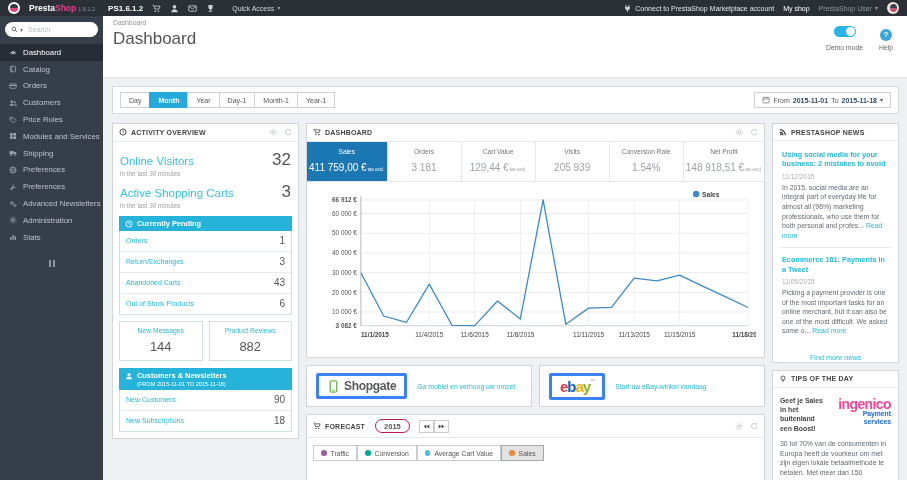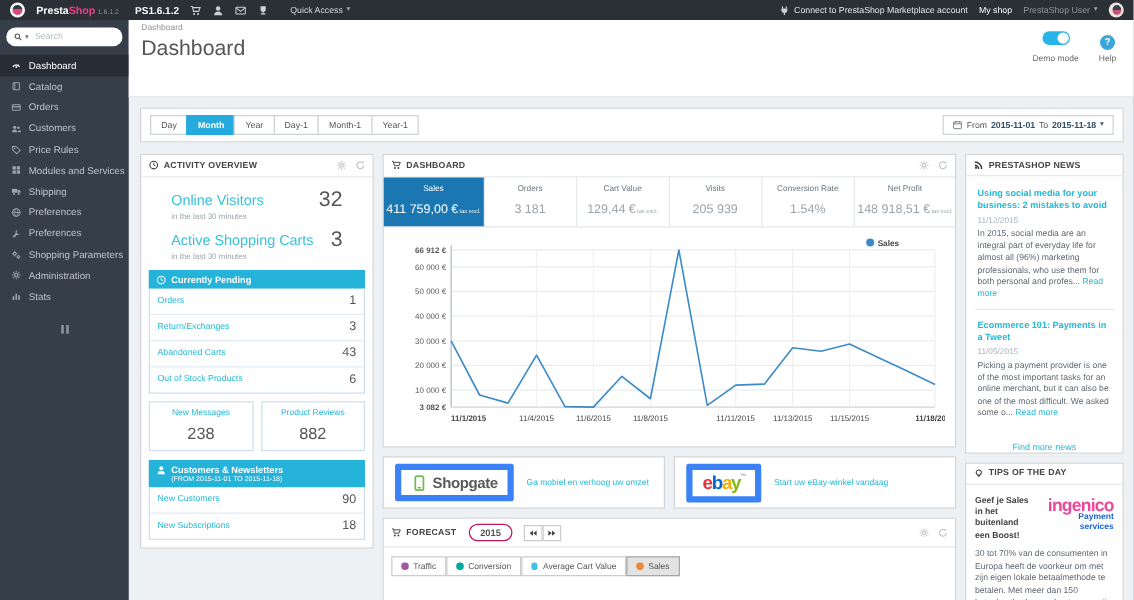--- a/index.html
+++ b/index.html
@@ -71,21 +71,21 @@
   .col-right{width:127px;flex:none}
   .panel{background:#fff;border:1px solid #d2d6da}
   .phead{display:flex;align-items:center;gap:4px;padding:4px 6px;border-bottom:1px solid #e6e9eb}
   .phead .tb-ic{color:#3e3a39;font-size:8px}
   .ph-title{font-size:7px;font-weight:bold;color:#444;letter-spacing:.2px;white-space:nowrap}
   .ph-tools{margin-left:auto;display:flex;gap:6px}
   .ph-tools .tb-ic{color:#c2c7cb;font-size:8.5px;cursor:pointer}
   .pbody{padding:6px}
 
   
-  .bigstat{position:relative;margin:3px 18px 6px}
+  .bigstat{position:relative;margin:3px 1px 6px}
   .bs-label{color:#36c2dd;font-size:11.5px;display:inline-block}
   .bs-value{position:absolute;right:0;top:-1px;font-size:17px;color:#555}
   .bs-sub{font-size:6.4px;color:#9ba4ab;margin-top:1px}
   .bluehead{background:#26b3da;color:#fff;font-size:7.4px;font-weight:bold;padding:3px 6px;display:flex;align-items:flex-start;gap:4px;margin-top:7px}
   .bluehead .tb-ic{color:#fff;font-size:8px;margin-top:1px}
   .bh-sub{font-size:5.6px;font-weight:normal;margin-top:1px}
   .rowbox{border:1px solid #cfe0ea;border-top:0;background:#fff}
   .trow{display:flex;justify-content:space-between;align-items:center;padding:4.5px 6px;border-bottom:1px solid #e2edf3}
   .trow:last-child{border-bottom:0}
   .tlabel{color:#25b9d7;font-size:7px}
@@ -103,21 +103,21 @@
   .kv{font-size:10px;color:#9aa3aa;white-space:nowrap}
   .ks{font-size:4.6px;margin-left:1px}
   .kpi.active{background:#1b77b2}
   .kpi.active .kl,.kpi.active .kv{color:#fff}
   .chartwrap{padding:4px 8px 2px}
   .chart{display:block;width:100%}
 
   
   .ads{display:flex;gap:7px;margin-top:7px}
   .ad{flex:1;background:#fff;border:1px solid #d0d4d8;height:42px;display:flex;align-items:center;padding:0 9px;gap:10px}
-  .adlogo{border:5px solid #3b82f6;border-radius:2px;padding:3px 8px;display:flex;align-items:center;gap:4px;background:#fff;cursor:pointer}
+  .adlogo{border:3px solid #3b82f6;border-radius:2px;padding:3px 8px;display:flex;align-items:center;gap:4px;background:#fff;cursor:pointer}
   .sg-ic{color:#76b856;font-size:13px;display:inline-flex}
   .sg-ic svg{width:1em;height:1em}
   .sg-text{font-size:12px;color:#58595b;font-weight:bold;letter-spacing:-.3px}
   .adlink{font-size:6.8px;color:#25b9d7}
   .ebay-word{font-size:15px;font-weight:bold;letter-spacing:-1px;line-height:1}
   .ebay-tm{font-size:5px;color:#999;vertical-align:top}
 
   
   .year-pill{border:1px solid #be185d;border-radius:8px;padding:1.5px 8px;font-size:7.5px;color:#555;font-weight:bold;margin-left:6px;cursor:pointer}
   .fnav{display:flex;margin-left:5px}
@@ -309,21 +309,21 @@
         </div>
         <div class="nav-item">
           <span class="tb-ic">
             <svg viewBox="0 0 12 12" fill="currentColor" style="width:1em;height:1em;display:block">
               <circle cx="4.2" cy="4.5" r="1.7" fill="none" stroke="currentColor" stroke-width="1.3"></circle>
               <path d="M4.2 1.2v1.2M4.2 6.6v1.2M.9 4.5h1.2M6.3 4.5h1.2" stroke="currentColor" stroke-width="1.1" fill="none"></path>
               <circle cx="8.6" cy="8.3" r="1.4" fill="none" stroke="currentColor" stroke-width="1.2"></circle>
               <path d="M8.6 5.9v1M8.6 9.7v1M6.2 8.3h1M10 8.3h1" stroke="currentColor" stroke-width="1" fill="none"></path>
             </svg>
           </span>
-          <span>Shopping Parameters</span>
+          <span>Advanced Newsletters</span>
         </div>
         <div class="nav-item">
           <span class="tb-ic">
             <svg viewBox="0 0 12 12" fill="currentColor" style="width:1em;height:1em;display:block">
               <circle cx="6" cy="6" r="2" fill="none" stroke="currentColor" stroke-width="1.4"></circle>
               <path d="M6 .8v2M6 9.2v2M.8 6h2M9.2 6h2M2.3 2.3l1.4 1.4M8.3 8.3l1.4 1.4M9.7 2.3L8.3 3.7M3.7 8.3L2.3 9.7" stroke="currentColor" stroke-width="1.2" fill="none"></path>
             </svg>
           </span>
           <span>Administration</span>
         </div>
@@ -450,21 +450,21 @@
                 </div>
                 <div class="trow">
                   <a class="tlabel">Out of Stock Products</a>
                   <span class="tval">6</span>
                 </div>
               </div>
 
             <div class="cellrow">
                 <div class="cell">
                   <div class="cl">New Messages</div>
-                  <div class="cv">238</div>
+                  <div class="cv">144</div>
                 </div>
                 <div class="cell">
                   <div class="cl">Product Reviews</div>
                   <div class="cv">882</div>
                 </div>
               </div>
 
             <div class="bluehead">
               <span class="tb-ic">
                   <svg viewBox="0 0 12 12" fill="currentColor" style="width:1em;height:1em;display:block">

